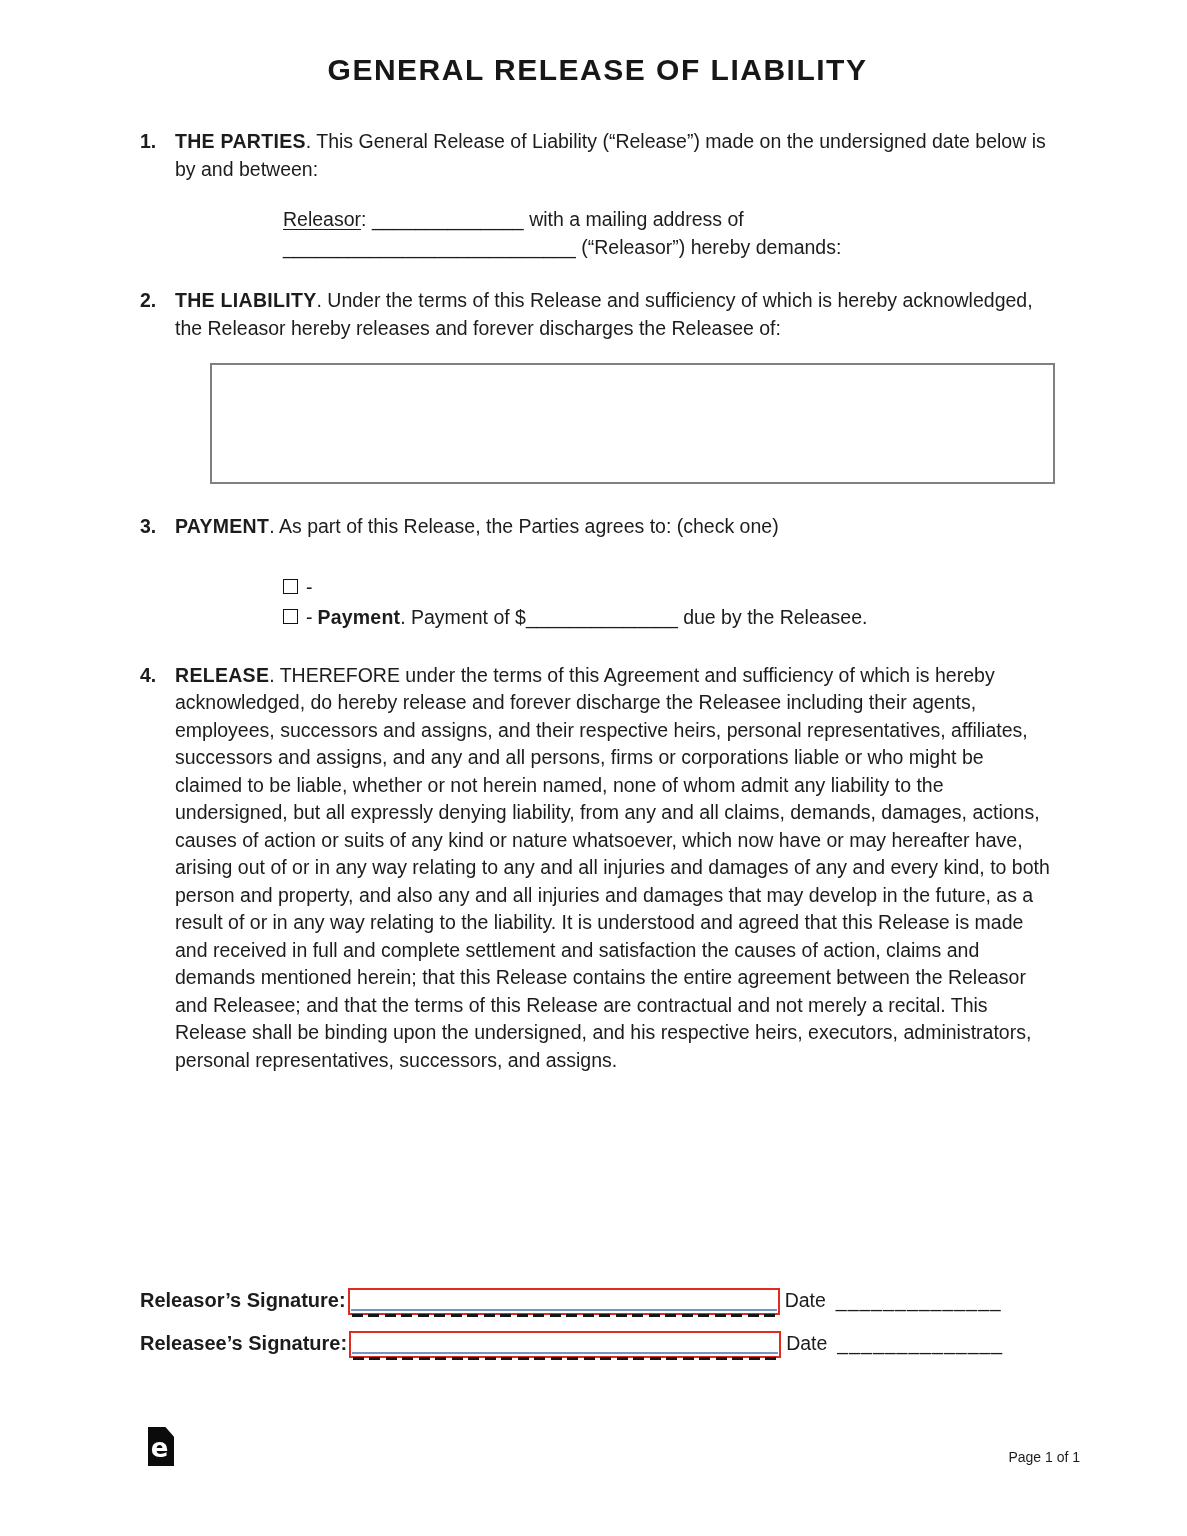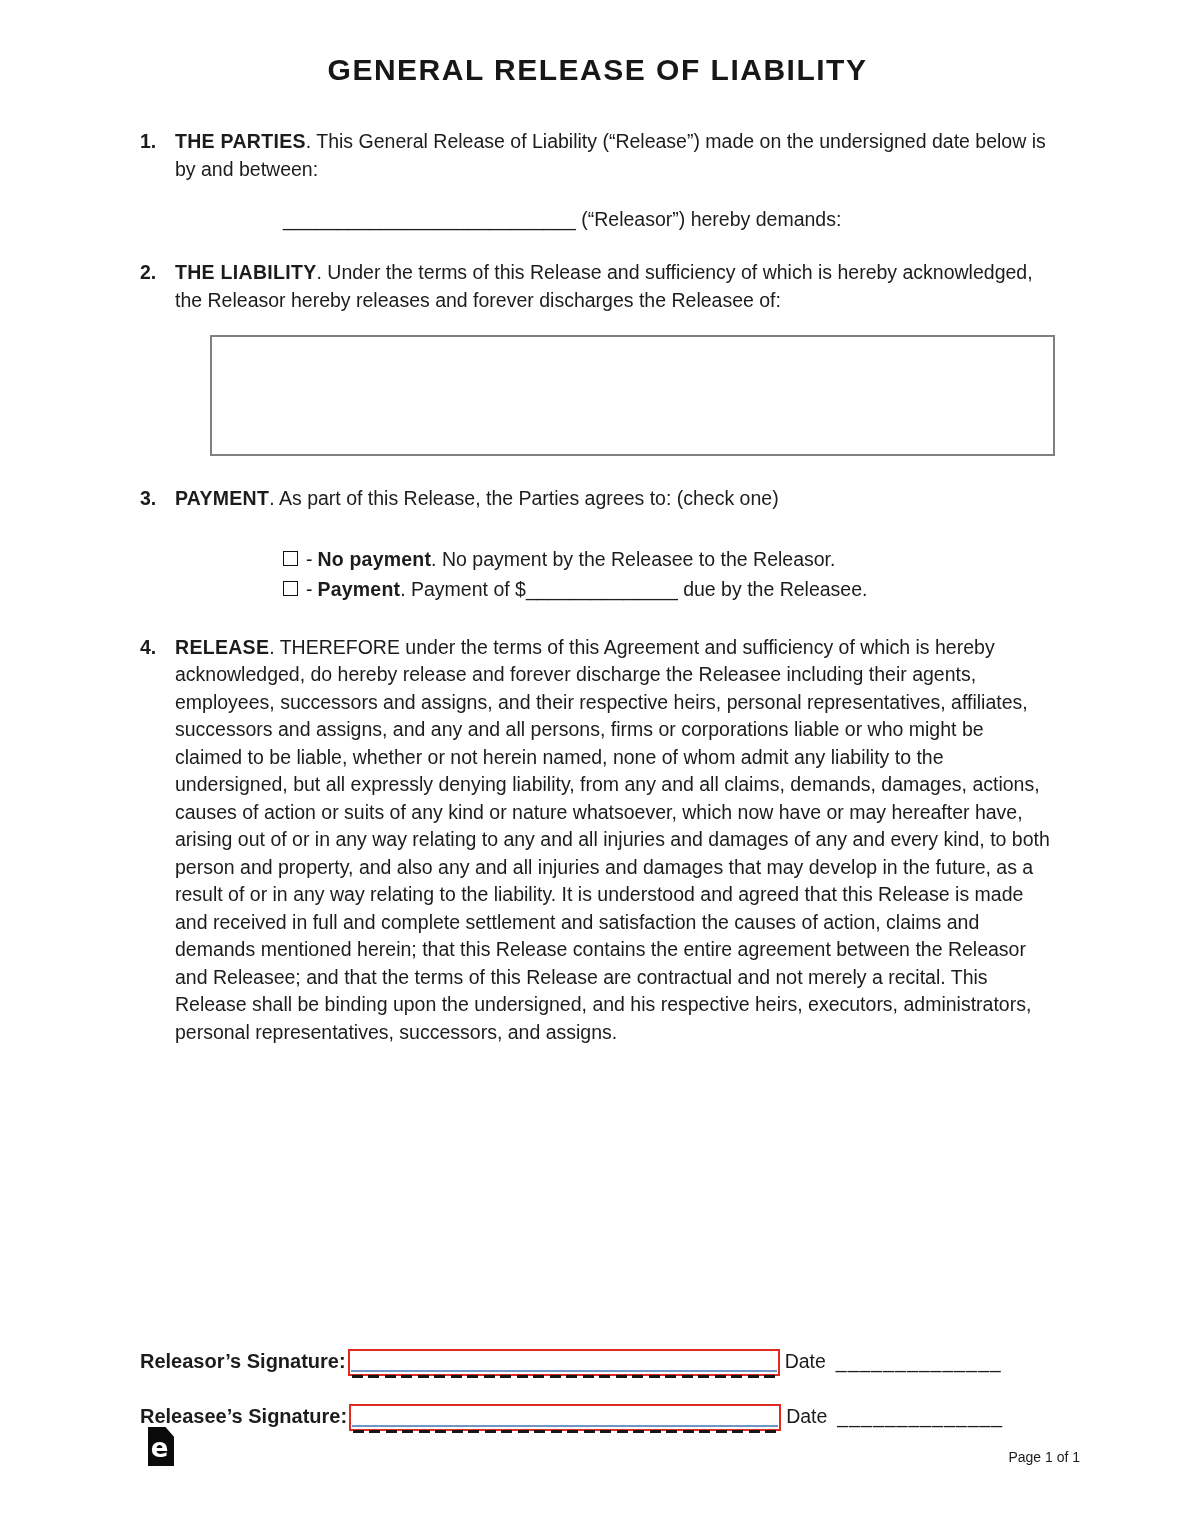--- a/index.html
+++ b/index.html
@@ -32,23 +32,23 @@
   .options { margin-left:143px; margin-top:31px; }
   .opt { line-height:30px; display:flex; align-items:center; }
   .cb {
     display:inline-block; width:15px; height:15px; border:1.6px solid #111;
     background:#fff; flex:none; margin-right:8px; position:relative; top:0px;
   }
   .opt-dash { flex:none; }
   .opt b { margin-left:5px; letter-spacing:0.2px; }
   .sec-release { margin-top:30px; }
   
-  .sig-block { position:absolute; left:140px; top:1346px; width:940px; }
+  .sig-block { position:absolute; left:140px; top:1285px; width:940px; }
   .sig-row { display:flex; align-items:center; height:32px; }
-  .sig-row + .sig-row { margin-top:23px; }
+  .sig-row + .sig-row { margin-top:11px; }
   .sig-label { font-weight:bold; font-size:20px; flex:none; }
   .sig-field {
     position:relative; flex:none; width:432px; height:27px; margin-left:2px;
     border:2px solid #e02b20; background:#fff;
   }
   .sig-blue { position:absolute; left:1px; right:1px; bottom:2px; height:2px; background:#7494c2; }
   .sig-dashes {
     position:absolute; left:2px; right:2px; top:100%; margin-top:1px; height:3px;
     background:repeating-linear-gradient(90deg,#161616 0 11px,transparent 11px 16.5px);
   }
@@ -74,41 +74,41 @@
   <div class="content">
 
     <h1 class="doc-title">GENERAL RELEASE OF LIABILITY</h1>
 
     <div class="sec sec-parties">
       <span class="num">1.</span>
       <div class="sec-body"><span class="bold">THE PARTIES</span><span>. This General Release of Liability (“Release”) made on the undersigned date below is by and between:</span></div>
     </div>
 
     <div class="party party-releasor">
+      <div><span class="ul-label">Releasor</span><span>: ______________ with a mailing address of</span></div>
       <div>___________________________ (“Releasor”) hereby demands:</div>
     </div>
 
 
     <div class="sec sec-liability">
       <span class="num">2.</span>
       <div class="sec-body"><span class="bold">THE LIABILITY</span><span>. Under the terms of this Release and sufficiency of which is hereby acknowledged, the Releasor hereby releases and forever discharges the Releasee of:</span></div>
     </div>
 
     <div class="liab-box"></div>
 
     <div class="sec sec-payment">
       <span class="num">3.</span>
       <div class="sec-body"><span class="bold">PAYMENT</span><span>. As part of this Release, the Parties agrees to: (check one)</span></div>
     </div>
 
     <div class="options">
       <div class="opt">
         <span class="cb"></span>
         <span class="opt-dash">-</span>
-        <span><b>No payment</b><span>. No payment by the Releasee to the Releasor.</span></span>
       </div>
       <div class="opt">
         <span class="cb"></span>
         <span class="opt-dash">-</span>
         <span><b>Payment</b><span>. Payment of $______________ due by the Releasee.</span></span>
       </div>
     </div>
 
     <div class="sec sec-release">
       <span class="num">4.</span>

